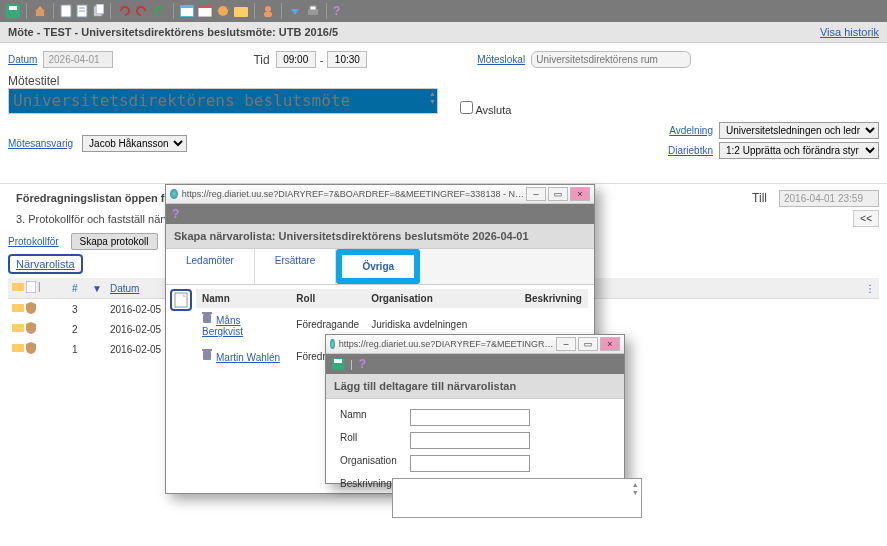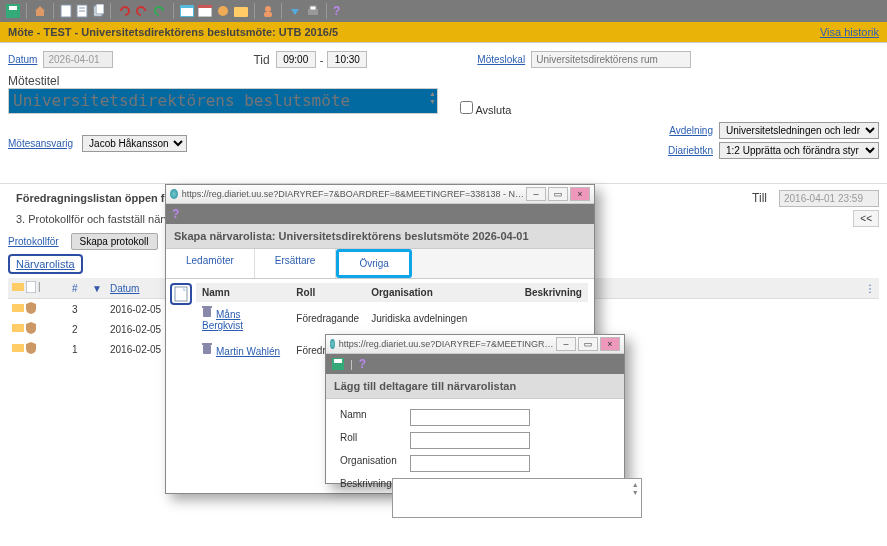--- a/index.html
+++ b/index.html
@@ -6,34 +6,34 @@
   body { font-family: Arial, sans-serif; font-size: 11px; color: #333; background: #e8e8e8; }
   .shell { width: 887px; height: 546px; background: #fff; position: relative; overflow: hidden; }
 
   
   .toolbar { background: #7a7a7a; height: 22px; display: flex; align-items: center; padding: 0 6px; gap: 4px; }
   .toolbar .sep { width: 1px; height: 16px; background: #999; margin: 0 2px; }
   .ic { display: inline-block; }
   .ic svg { display: block; }
 
   
-  .header-strip { background: #eab308; border-bottom: 1px solid #ccc; padding: 4px 8px; display: flex; justify-content: space-between; align-items: center; }
+  .header-strip { background: #e5e5e5; border-bottom: 1px solid #ccc; padding: 4px 8px; display: flex; justify-content: space-between; align-items: center; }
   .header-strip .title { font-weight: bold; color: #444; }
   .header-strip .link { color: #2a5db0; text-decoration: underline; cursor: pointer; }
 
   
   .form-area { padding: 8px; }
   .row { display: flex; align-items: center; margin-bottom: 6px; }
   .fld-label { color: #2a5db0; text-decoration: underline; cursor: pointer; margin-right: 6px; font-size: 10px; }
   .fld-plain { color: #444; margin-right: 6px; font-size: 12px; }
   .inp { border: 1px solid #bbb; background: #f3f3f3; padding: 2px 4px; font-size: 10px; }
   .inp-ro { background: #eee; color: #999; }
   .time { width: 40px; text-align: center; }
   .date { width: 70px; }
-  .wide { width: 160px; }
+  .wide { width: 160px; border-radius: 6px; }
   .textarea-wrap { position: relative; width: 430px; }
   .textarea-wrap .ta { width: 100%; height: 26px; border: 1px solid #ccc; background: #0369a1; color: #bbb; padding: 2px 4px; font-size: 16px; resize: none; }
   .textarea-wrap .arrows { position: absolute; right: 2px; top: 2px; display: flex; flex-direction: column; }
   .textarea-wrap .arrows span { font-size: 7px; color: #888; line-height: 8px; cursor: pointer; }
   .sel { border: 1px solid #999; font-size: 10px; padding: 1px 2px; }
 
   
   .sub-head { font-weight: bold; color: #444; padding: 4px 8px; }
   .sub-line { padding: 2px 8px; color: #444; }
 
@@ -57,21 +57,21 @@
   .popup .chrome .url { font-size: 9px; color: #555; display: flex; align-items: center; gap: 4px; flex: 1; overflow: hidden; }
   .popup .chrome .url .globe { width: 10px; height: 10px; background: radial-gradient(#7cc, #289); border-radius: 50%; }
   .popup .chrome .wbtns { display: flex; gap: 2px; }
   .popup .chrome .wbtn { width: 20px; height: 14px; border: 1px solid #bbb; background: #f4f4f4; font-size: 9px; text-align: center; line-height: 12px; cursor: pointer; }
   .popup .chrome .wbtn.close { background: #e9b; }
   .popup-toolbar { background: #7a7a7a; height: 20px; display: flex; align-items: center; padding: 0 6px; gap: 6px; }
   .popup-title { background: #ddd; padding: 6px 8px; font-weight: bold; color: #555; border-bottom: 1px solid #ccc; }
 
   .tabs { display: flex; background: #f5f5f5; border-bottom: 1px solid #ccc; }
   .tab { padding: 6px 20px; border-right: 1px solid #ddd; color: #2a5db0; cursor: pointer; font-size: 10px; background: #fff; }
-  .tab.selected { border: 3px solid #0ea5e9; border-radius: 3px; background: #fff; }
+  .tab.selected { border: 6px solid #0ea5e9; border-radius: 3px; background: #fff; font-weight: bold; }
 
   .ptbl { width: 100%; border-collapse: collapse; margin-top: 4px; }
   .ptbl th { background: #efefef; text-align: left; padding: 4px 6px; font-size: 10px; font-weight: bold; }
   .ptbl td { padding: 4px 6px; font-size: 10px; }
   .ptbl a { color: #2a5db0; text-decoration: underline; }
 
   .add-doc-btn { width: 22px; height: 22px; border: 2px solid #2c4da2; border-radius: 4px; display: flex; align-items: center; justify-content: center; margin: 4px; cursor: pointer; background: #fff; }
 
   
   .form2 { padding: 10px 14px; }

